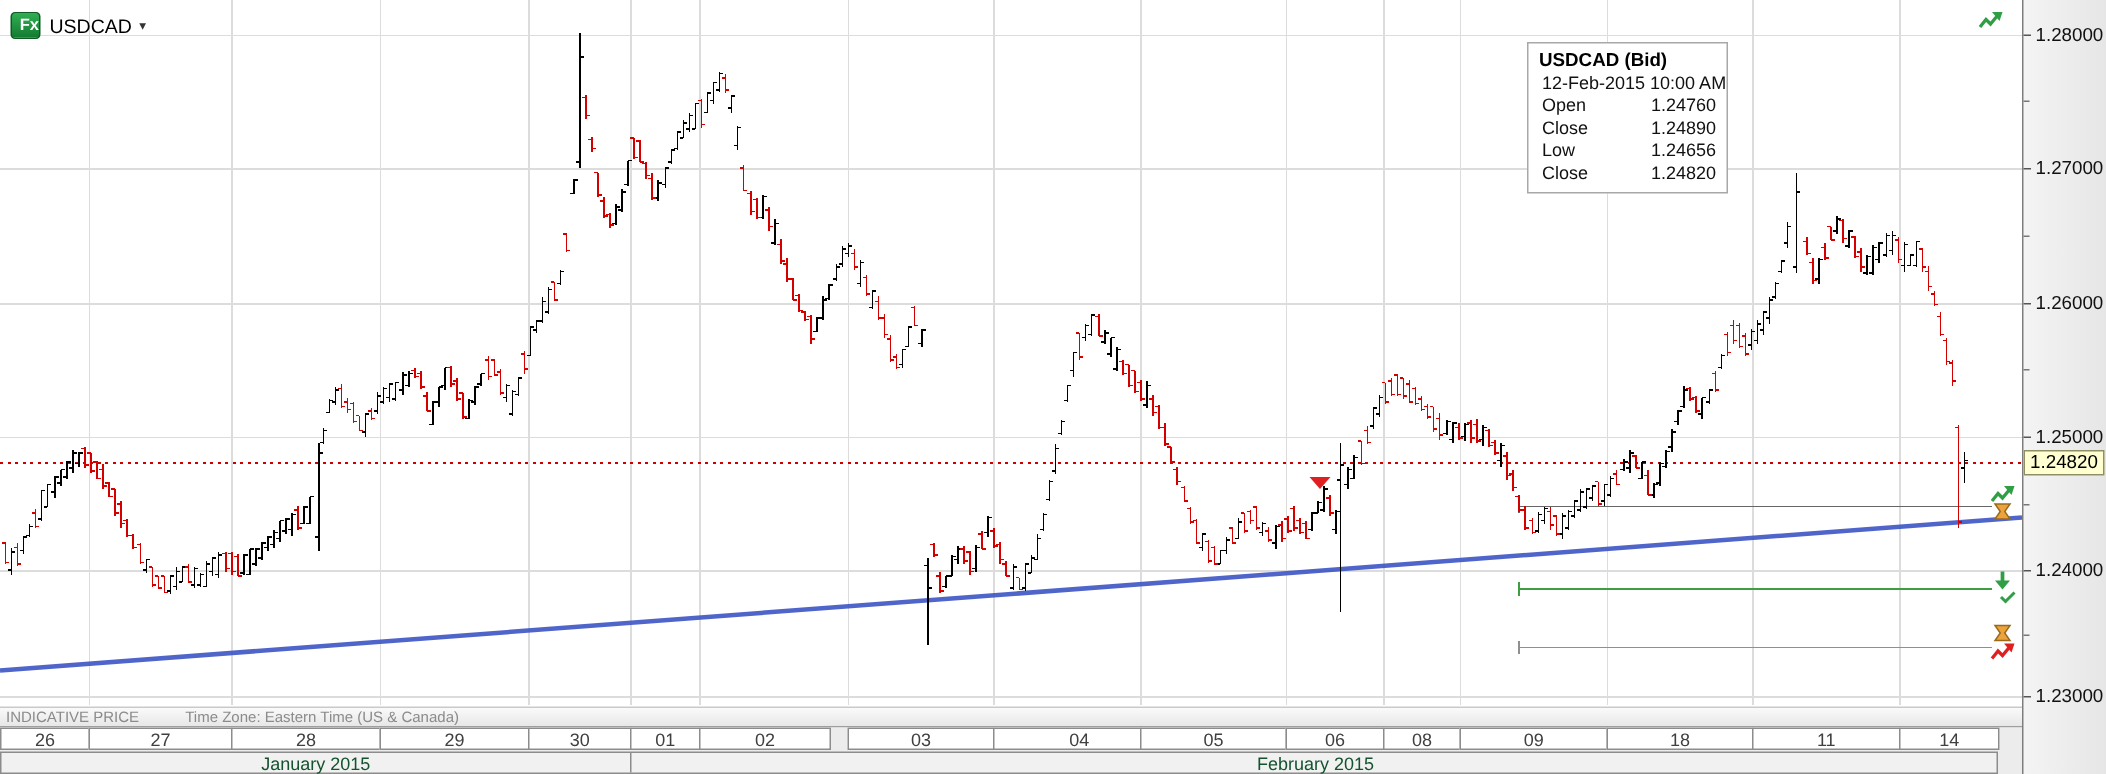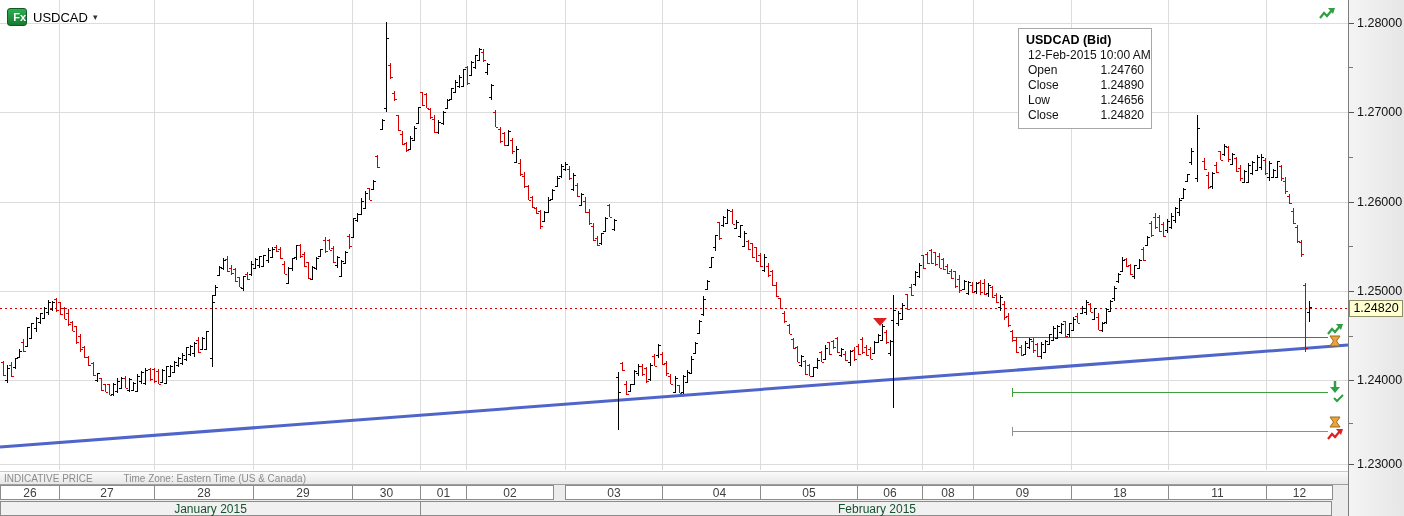--- a/index.html
+++ b/index.html
@@ -162,20 +162,20 @@
       <div class="dcell" style="left: 420px; width: 47px;">01</div>
       <div class="dcell" style="left: 466px; width: 88px;">02</div>
       <div class="dcell" style="left: 565px; width: 98px;">03</div>
       <div class="dcell" style="left: 662px; width: 99px; padding-left: 16px;">04</div>
       <div class="dcell" style="left: 760px; width: 98px;">05</div>
       <div class="dcell" style="left: 857px; width: 66px;">06</div>
       <div class="dcell" style="left: 922px; width: 52px;">08</div>
       <div class="dcell" style="left: 973px; width: 99px;">09</div>
       <div class="dcell" style="left: 1071px; width: 98px;">18</div>
       <div class="dcell" style="left: 1168px; width: 99px;">11</div>
-      <div class="dcell" style="left: 1266px; width: 67px;">12</div>
+      <div class="dcell" style="left: 1266px; width: 67px;">14</div>
     </div>
   <div id="month-row">
       <div class="mcell" style="left: 0px; width: 420px;">January 2015</div>
       <div class="mcell" style="left: 420px; width: 912px;">February 2015</div>
     </div>
 
 </div>
 
 </body></html>

